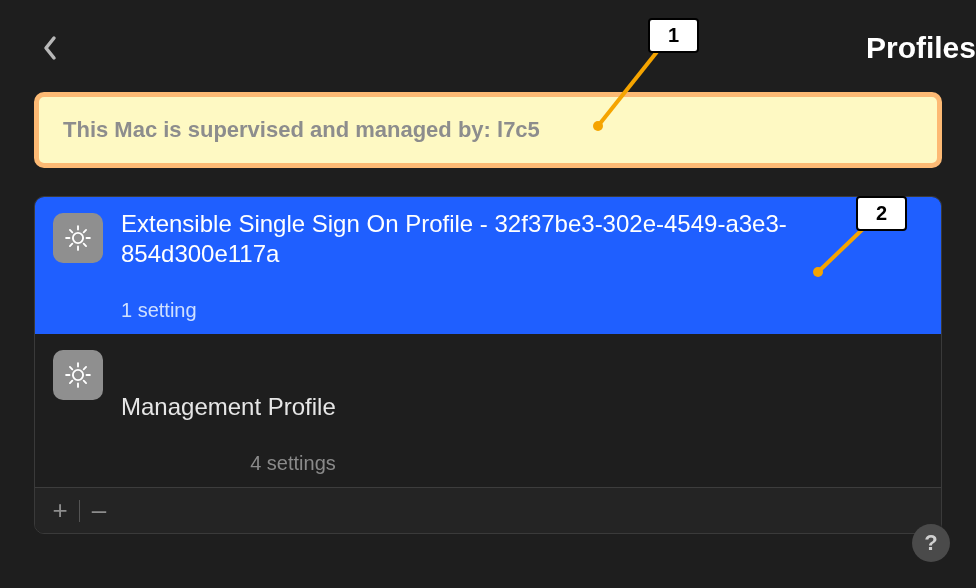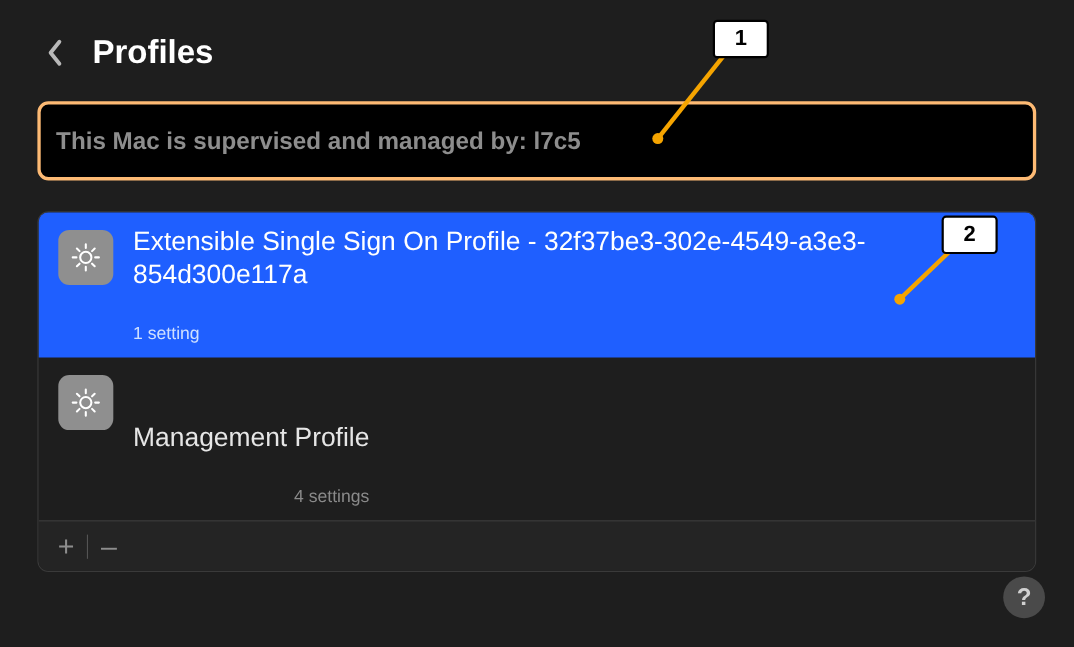--- a/index.html
+++ b/index.html
@@ -1,34 +1,34 @@
 <!DOCTYPE html>
 <html><head>
 <meta charset="utf-8">
 <style>
   html,body{margin:0;padding:0;width:976px;height:588px;background:#1e1e1e;color:#e6e6e6;font-family:-apple-system,BlinkMacSystemFont,"Helvetica Neue",Arial,sans-serif;overflow:hidden;}
   *{box-sizing:border-box;}
   .root{position:relative;width:976px;height:588px;}
-  .header{display:flex;align-items:center;padding:28px 0 20px 36px;}
+  .header{display:flex;align-items:center;padding:28px 0 20px 36px;justify-content:space-between;}
   .back-chevron{width:28px;height:40px;display:flex;align-items:center;justify-content:center;cursor:pointer;}
   .back-chevron svg{stroke:#b8b8b8;stroke-width:3.5;fill:none;stroke-linecap:round;stroke-linejoin:round;}
   .title{font-size:30px;font-weight:700;color:#ffffff;margin-left:20px;}
-  .banner{margin:4px 34px 0 34px;background:#000000;border:3px solid #fdba74;border-radius:10px;padding:20px 14px;}
+  .banner{margin:4px 34px 0 34px;background:#fef9c3;border:5px solid #fdba74;border-radius:10px;padding:20px 24px;}
   .banner-text{font-size:22px;font-weight:600;color:#8d8d8d;}
   .list-wrap{margin:28px 34px 0 34px;border:1px solid #3a3a3a;border-radius:10px;overflow:hidden;}
   .list-header{padding:14px 18px 12px 18px;background:#262626;border-bottom:1px solid #3d3d3d;}
   .list-header-text{font-size:22px;font-weight:600;color:#8a8a8a;}
   .profile-row{display:flex;align-items:flex-start;padding:12px 18px;}
   .profile-row.selected{background:#1f5fff;color:#fff;}
   .profile-row .icon{flex:0 0 50px;height:50px;margin-right:18px;margin-top:4px;border-radius:10px;background:#8f8f8f;display:flex;align-items:center;justify-content:center;}
   .profile-row .icon svg{width:34px;height:34px;}
   .profile-text{display:flex;flex-direction:column;min-width:0;gap:28px;}
   .profile-title{font-size:24px;font-weight:400;color:#fff;line-height:1.25;}
   .profile-row:not(.selected) .profile-title{color:#e6e6e6;margin-top:46px;}
-  .profile-sub{font-size:16px;color:#cfe0ff;margin-top:2px;}
+  .profile-sub{font-size:20px;color:#cfe0ff;margin-top:2px;}
   .profile-row:not(.selected) .profile-sub{color:#8a8a8a;text-align:right;}
   .list-footer{display:flex;align-items:center;padding:6px 10px;background:#242424;border-top:1px solid #3d3d3d;height:46px;}
   .footer-btn{width:30px;height:30px;display:flex;align-items:center;justify-content:center;color:#8d8d8d;font-size:26px;font-weight:300;cursor:pointer;}
   .footer-sep{width:1px;height:22px;background:#545454;margin:0 4px;}
   .help-btn{position:absolute;right:26px;bottom:26px;width:38px;height:38px;border-radius:50%;background:#4a4a4a;display:flex;align-items:center;justify-content:center;cursor:pointer;}
   .help-btn span{color:#d0d0d0;font-size:22px;font-weight:600;}
   .callout-box{position:absolute;background:#fff;border:2px solid #000;border-radius:4px;padding:4px 18px;font-size:20px;font-weight:700;color:#000;z-index:10;}
   .callout-line{position:absolute;pointer-events:none;z-index:5;}
 </style>
 </head>

